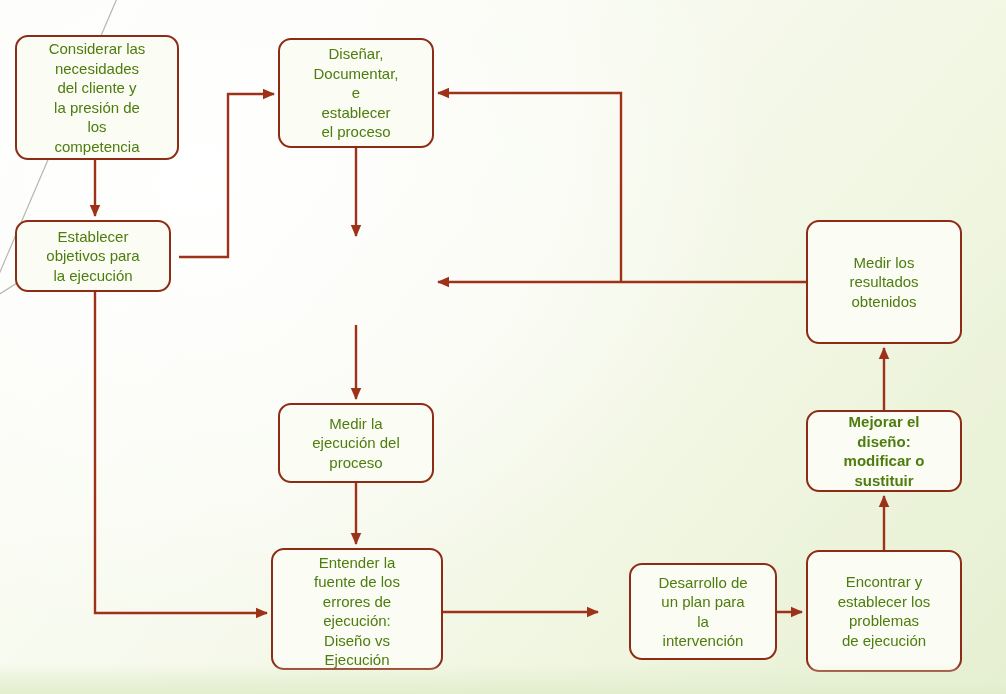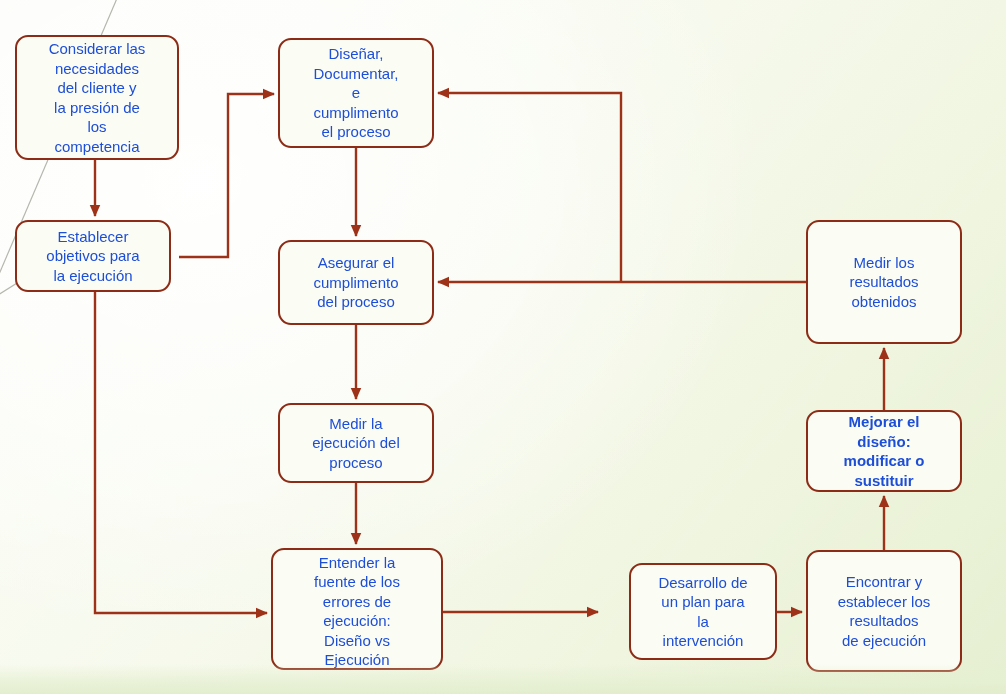--- a/index.html
+++ b/index.html
@@ -32,21 +32,21 @@
   }
 
   svg.layer{position:absolute;left:0;top:0;width:1006px;height:694px;}
 
   .node{
     position:absolute;
     box-sizing:border-box;
     border:2.6px solid #8d2c16;
     border-radius:13px;
     background:#fbfcf3;
-    color:#1d4ed8;
+    color:#4d7c0f;
     text-align:center;
     font-size:15px;
     line-height:19.5px;
     display:flex;
     align-items:center;
     justify-content:center;
     overflow:visible;
     white-space:pre-line;
   }
   .node .txt{display:block;width:100%;padding:0 4px;}
@@ -108,29 +108,24 @@
   <div class="node" style="left:15px;top:220px;width:156px;height:72px;">
     <span class="txt">Establecer
 objetivos para
 la ejecución</span>
   </div>
 
   <div class="node" style="left:278px;top:38px;width:156px;height:110px;">
     <span class="txt">Diseñar,
 Documentar,
 e
-cumplimento
+establecer
 el proceso</span>
   </div>
 
-  <div class="node" style="left:278px;top:240px;width:156px;height:85px;">
-    <span class="txt">Asegurar el
-cumplimento
-del proceso</span>
-  </div>
 
   <div class="node" style="left:278px;top:403px;width:156px;height:80px;">
     <span class="txt">Medir la
 ejecución del
 proceso</span>
   </div>
 
   <div class="node" style="left:271px;top:548px;width:172px;height:122px;">
     <span class="txt" style="position:relative;top:2px;">Entender la
 fuente de los
@@ -143,21 +138,21 @@
   <div class="node" style="left:602px;top:563px;width:148px;height:97px;margin-left:27px;">
     <span class="txt">Desarrollo de
 un plan para
 la
 intervención</span>
   </div>
 
   <div class="node" style="left:806px;top:550px;width:156px;height:122px;">
     <span class="txt">Encontrar y
 establecer los
-resultados
+problemas
 de ejecución</span>
   </div>
 
   <div class="node" style="left:806px;top:410px;width:156px;height:82px;font-weight:bold;">
     <span class="txt">Mejorar el
 diseño:
 modificar o
 sustituir</span>
   </div>
 

